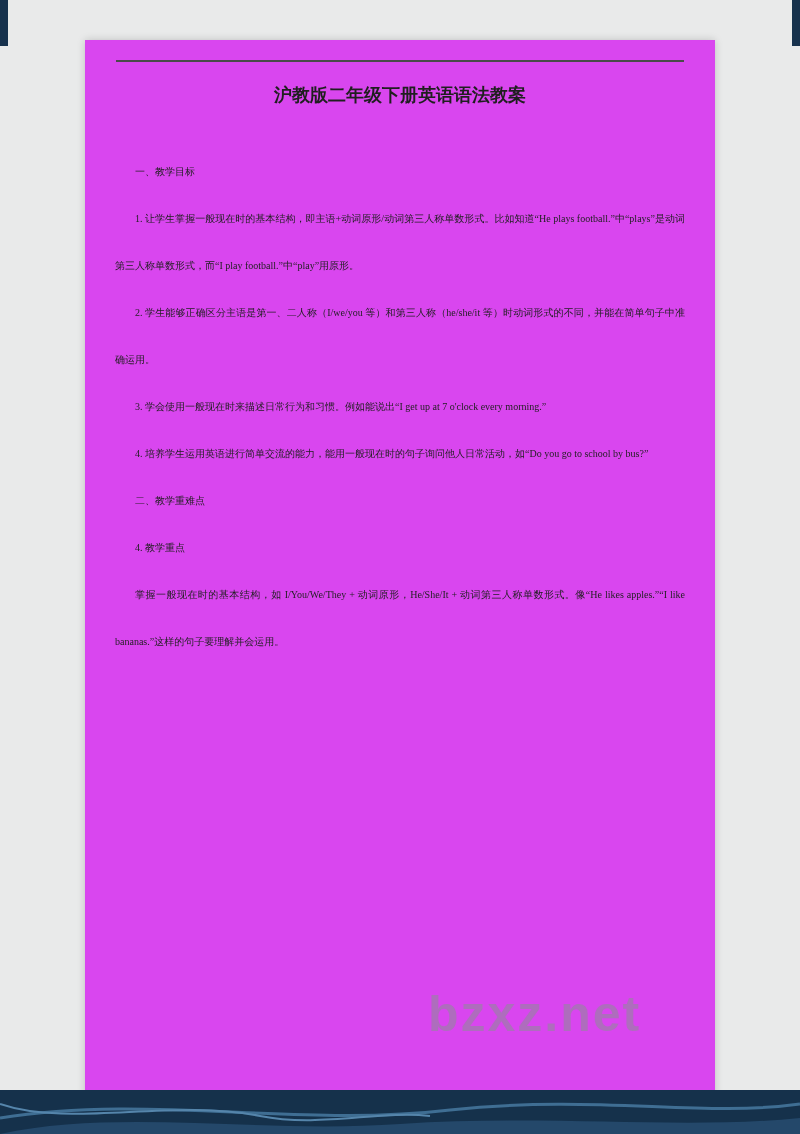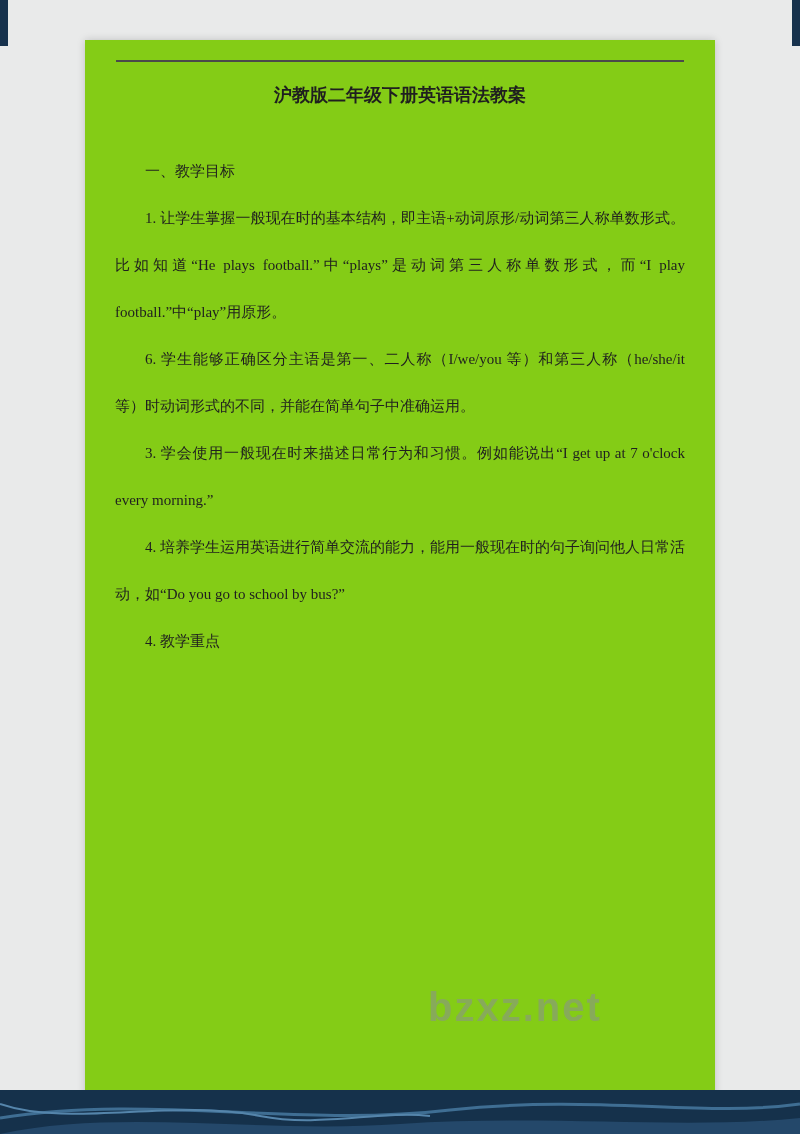--- a/index.html
+++ b/index.html
@@ -20,21 +20,21 @@
     width: 8px; height: 46px;
     background: #17324d;
   }
   .corner-strip.left  { left: 0; }
   .corner-strip.right { right: 0; }
 
   .doc-page {
     position: absolute;
     left: 85px; top: 40px;
     width: 630px; height: 1094px;
-    background: #84cc16;
+    background: #d946ef;
     box-shadow: 0 0 8px rgba(0,0,0,0.18);
     padding: 44px 30px 0 30px;
     z-index: 1;
   }
   .header-rule {
     position: absolute;
     top: 20px; left: 31px; right: 31px;
     border-top: 2px solid #4a4a4a;
     height: 0;
   }
@@ -42,31 +42,31 @@
     margin: 0;
     text-align: center;
     font-size: 18px;
     font-weight: bold;
     color: #1f1f1f;
     line-height: 22px;
   }
   .doc-body { margin-top: 42px; }
   .doc-body p {
     margin: 0;
-    font-size: 15px;
+    font-size: 10px;
     line-height: 47px;
     color: #1f1f1f;
     text-indent: 2em;
     text-align: justify;
   }
   .watermark {
     position: absolute;
     left: 428px; top: 985px;
     font-family: "Liberation Sans", "DejaVu Sans", sans-serif;
-    font-size: 40px;
+    font-size: 50px;
     font-weight: bold;
     color: rgba(138, 142, 148, 0.55);
     letter-spacing: 2px;
     z-index: 5;
     pointer-events: none;
     white-space: nowrap;
   }
   .bottom-wave {
     position: absolute;
     left: 0; bottom: 0;
@@ -84,24 +84,26 @@
   <div class="corner-strip right"></div>
 
   <div class="doc-page">
     <div class="header-rule"></div>
 
     <h1 class="doc-title">沪教版二年级下册英语语法教案</h1>
 
     <div class="doc-body">
       <p>一、教学目标</p>
       <p>1. 让学生掌握一般现在时的基本结构，即主语+动词原形/动词第三人称单数形式。比如知道“He plays football.”中“plays”是动词第三人称单数形式，而“I play football.”中“play”用原形。</p>
-      <p>6. 学生能够正确区分主语是第一、二人称（I/we/you 等）和第三人称（he/she/it 等）时动词形式的不同，并能在简单句子中准确运用。</p>
+      <p>2. 学生能够正确区分主语是第一、二人称（I/we/you 等）和第三人称（he/she/it 等）时动词形式的不同，并能在简单句子中准确运用。</p>
       <p>3. 学会使用一般现在时来描述日常行为和习惯。例如能说出“I get up at 7 o'clock every morning.”</p>
       <p>4. 培养学生运用英语进行简单交流的能力，能用一般现在时的句子询问他人日常活动，如“Do you go to school by bus?”</p>
+      <p>二、教学重难点</p>
       <p>4. 教学重点</p>
+      <p>掌握一般现在时的基本结构，如 I/You/We/They + 动词原形，He/She/It + 动词第三人称单数形式。像“He likes apples.”“I like bananas.”这样的句子要理解并会运用。</p>
     </div>
   </div>
 
   <div class="watermark">bzxz.net</div>
 
   <svg class="bottom-wave" viewBox="0 0 800 44" preserveAspectRatio="none" xmlns="http://www.w3.org/2000/svg">
     <rect x="0" y="0" width="800" height="44" fill="#15314b"></rect>
     <path d="M0,44 C120,18 260,44 400,34 C550,24 680,40 800,28 L800,44 Z" fill="#24486a"></path>
     <path d="M0,28 C150,4 300,38 450,20 C600,4 700,28 800,14" stroke="#3f6e93" stroke-width="3" fill="none"></path>
     <path d="M0,14 C70,38 170,8 260,26 C320,38 380,20 430,26" stroke="#5585ab" stroke-width="2" fill="none"></path>

